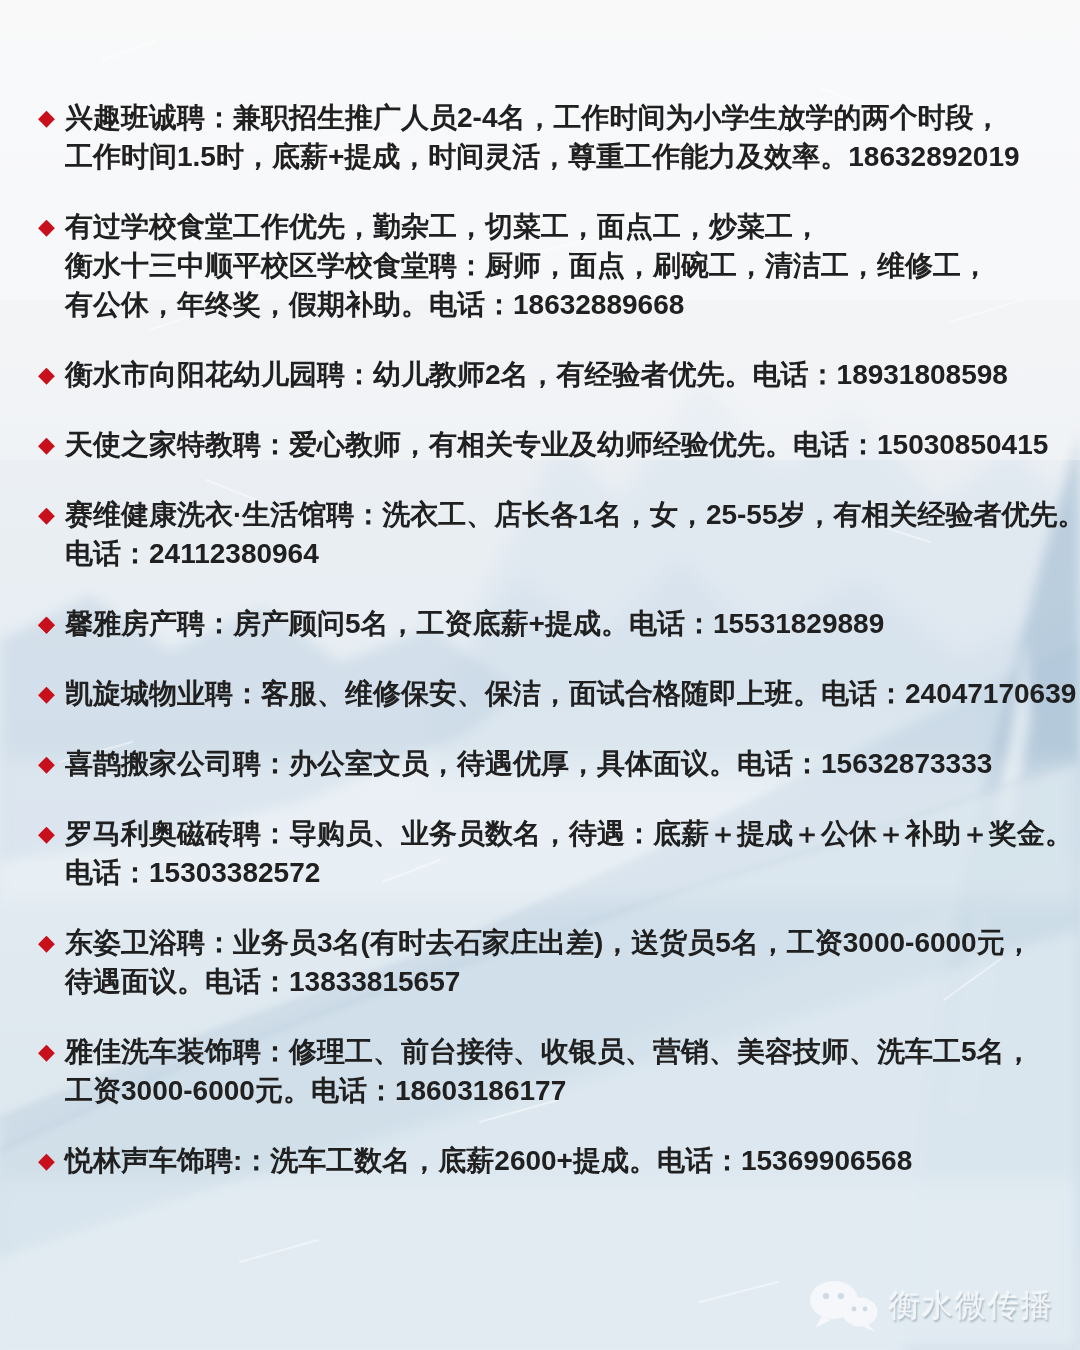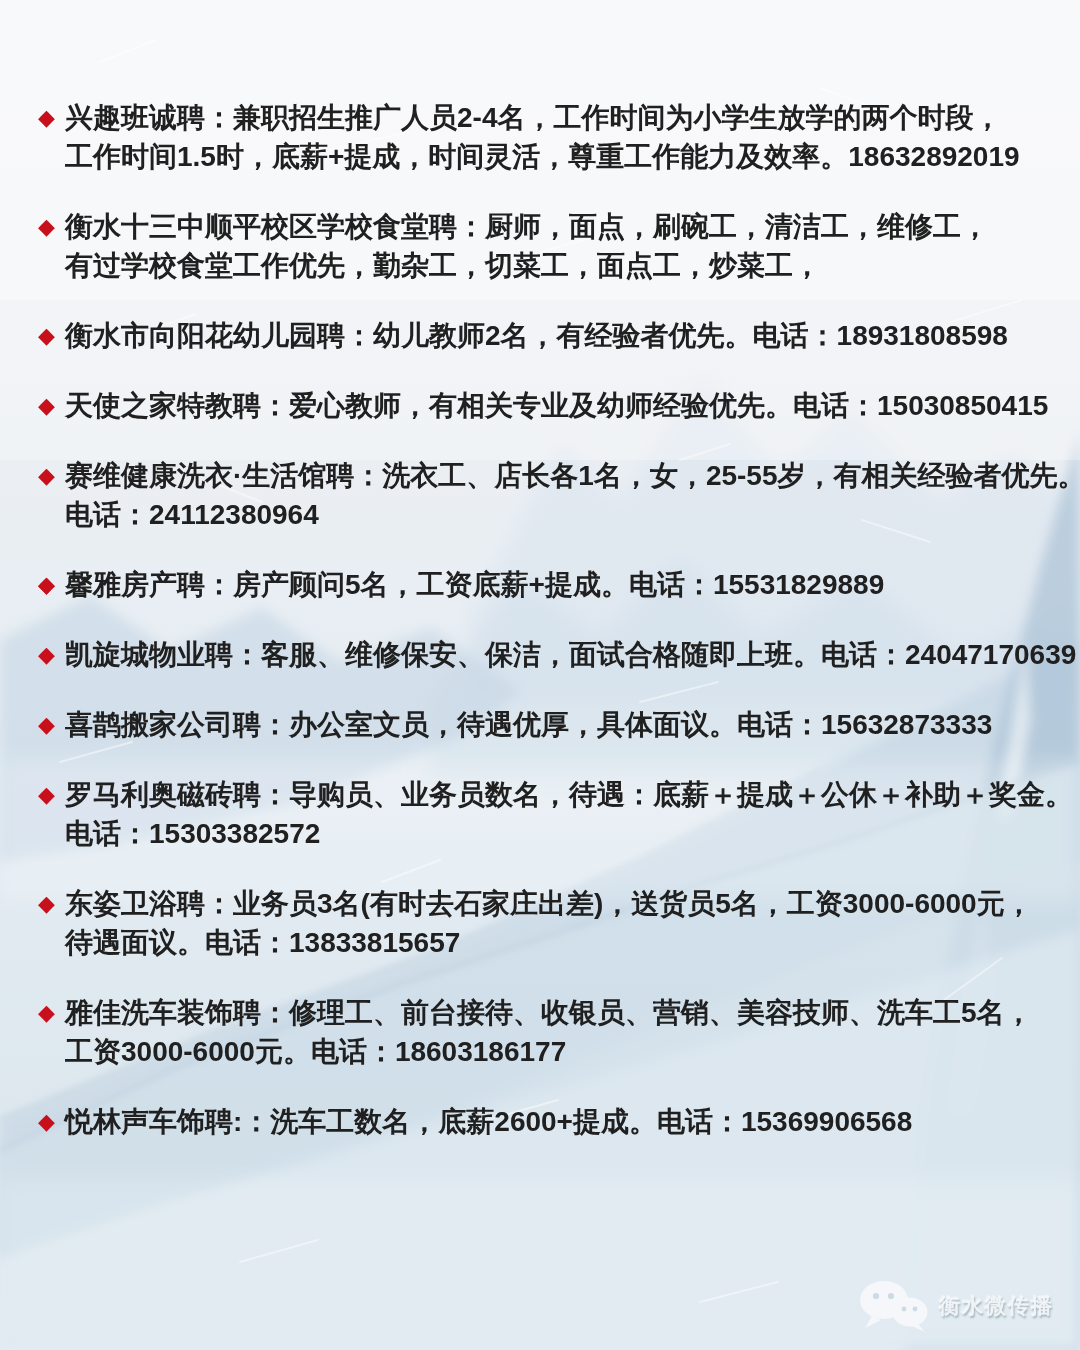--- a/index.html
+++ b/index.html
@@ -46,22 +46,22 @@
     position: absolute;
     right: 26px;
     bottom: 16px;
     display: flex;
     align-items: center;
     gap: 8px;
     z-index: 3;
     opacity: 0.92;
   }
   .watermark-label {
-    font-size: 21px;
-    font-weight: bold;
+    font-size: 31px;
+    font-weight: normal;
     letter-spacing: 2px;
     color: rgba(248, 250, 252, 0.88);
     text-shadow: 1px 2px 2px rgba(108, 124, 140, 0.55), -1px -1px 1px rgba(255,255,255,0.6);
   }
 </style>
 </head>
 <body>
 
 <div class="poster">
 
@@ -135,22 +135,23 @@
   </svg>
 
   <div class="jobs" id="job-list">
       <div class="job">
         <span class="bullet" style="color: rgb(200, 16, 28);">◆</span>
         <div class="line">兴趣班诚聘：兼职招生推广人员2-4名，工作时间为小学生放学的两个时段，</div>
         <div class="line">工作时间1.5时，底薪+提成，时间灵活，尊重工作能力及效率。18632892019</div>
       </div>
       <div class="job">
         <span class="bullet" style="color: rgb(200, 16, 28);">◆</span>
+        <div class="line">有过学校食堂工作优先，勤杂工，切菜工，面点工，炒菜工，</div>
         <div class="line">衡水十三中顺平校区学校食堂聘：厨师，面点，刷碗工，清洁工，维修工，</div>
-        <div class="line">有过学校食堂工作优先，勤杂工，切菜工，面点工，炒菜工，</div>
+        <div class="line">有公休，年终奖，假期补助。电话：18632889668</div>
       </div>
       <div class="job">
         <span class="bullet" style="color: rgb(200, 16, 28);">◆</span>
         <div class="line">衡水市向阳花幼儿园聘：幼儿教师2名，有经验者优先。电话：18931808598</div>
       </div>
       <div class="job">
         <span class="bullet" style="color: rgb(200, 16, 28);">◆</span>
         <div class="line">天使之家特教聘：爱心教师，有相关专业及幼师经验优先。电话：15030850415</div>
       </div>
       <div class="job">

